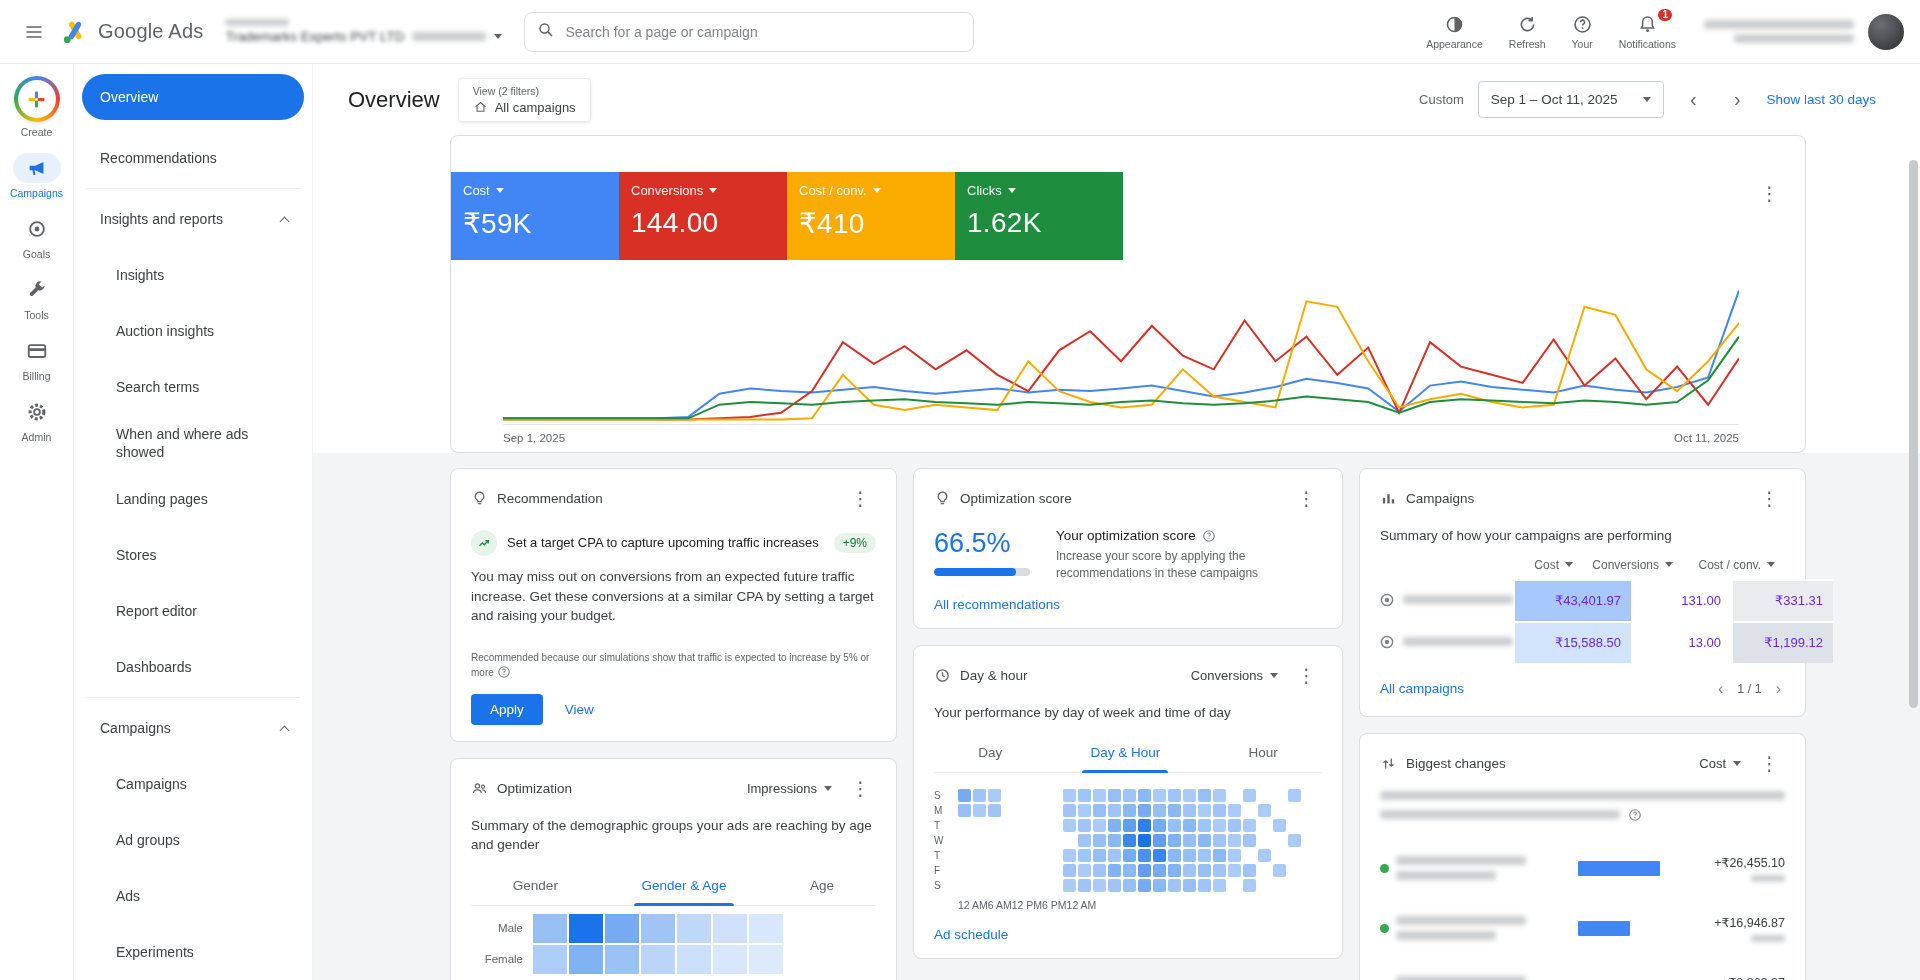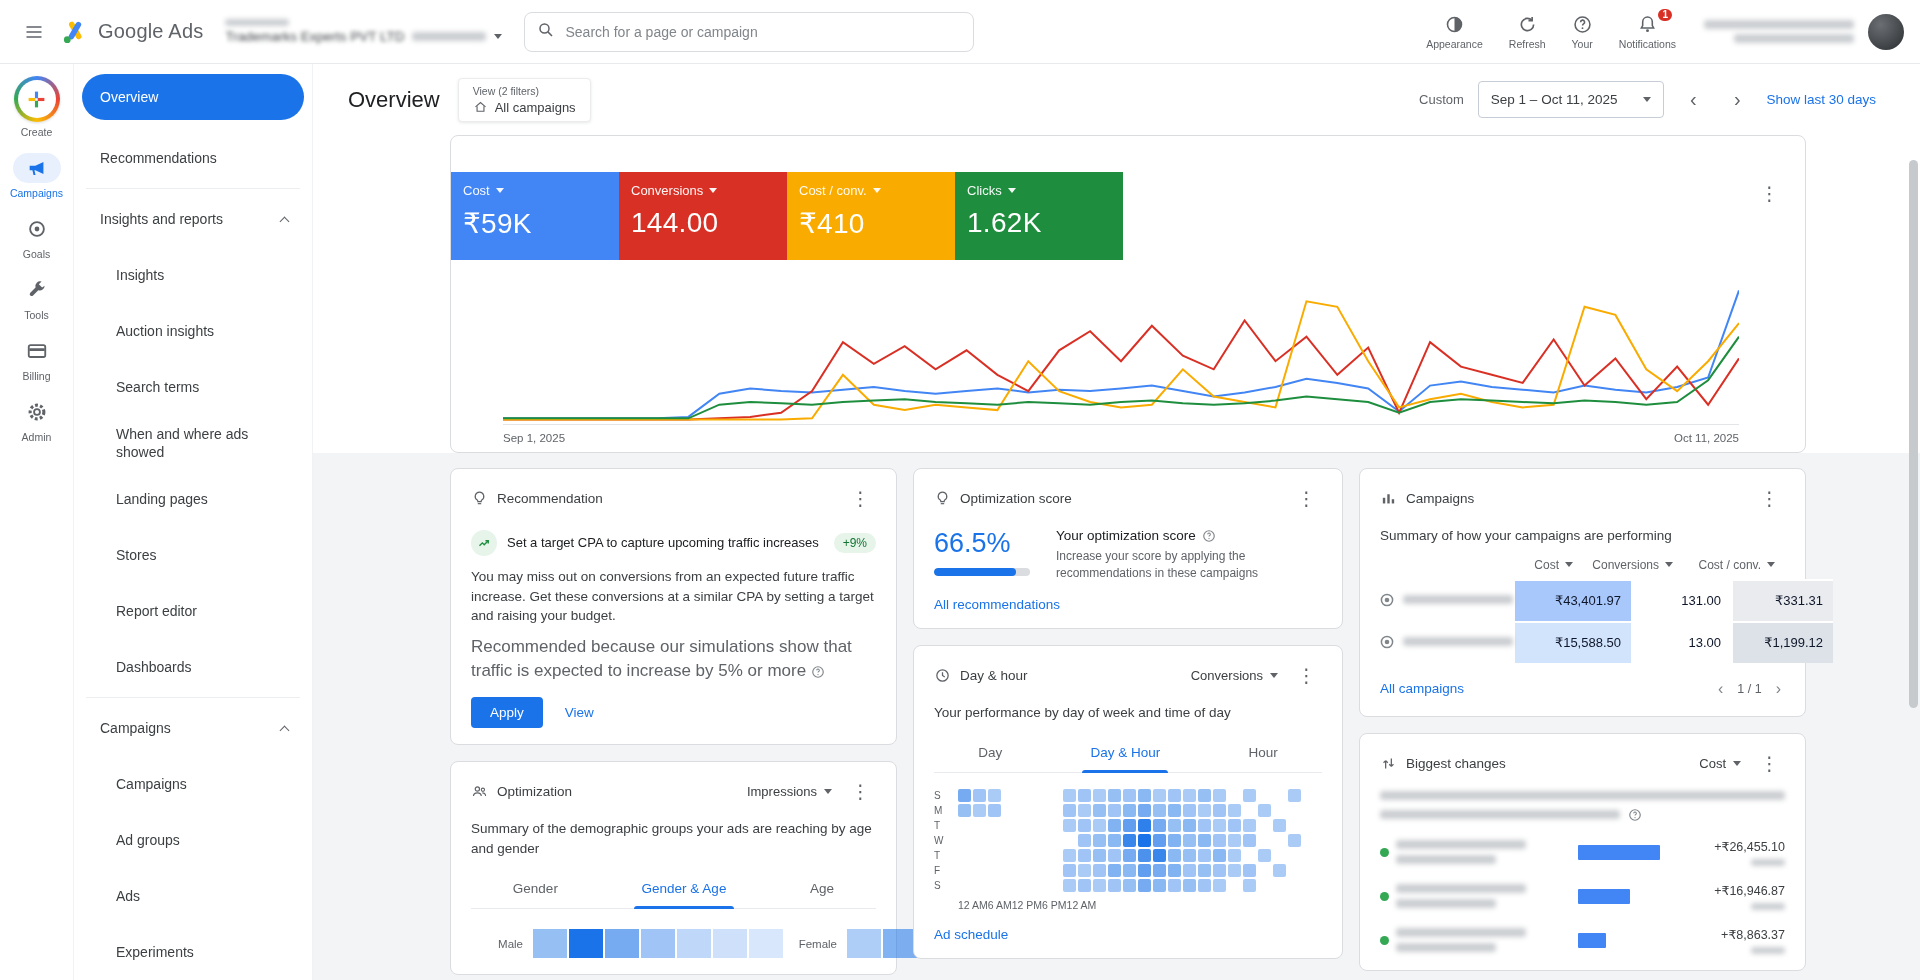--- a/index.html
+++ b/index.html
@@ -90,63 +90,63 @@
   .metric-dd{display:flex;align-items:center;gap:7px;font-size:13px;color:#3c4043;cursor:pointer;margin-right:4px}
   .metric-dd .caret-dn{color:#5f6368}
   .sub{font-size:13.5px;color:#3c4043;margin-top:14px;line-height:1.45}
   .link{color:#1a73e8;font-size:13.5px;cursor:pointer;text-decoration:none}
   
   .rec-head{display:flex;align-items:center;gap:10px;margin-top:18px}
   .rec-ic{width:26px;height:26px;border-radius:50%;background:#e6f4ea;display:grid;place-items:center;flex:none}
   .rec-hl{font-size:13px;font-weight:500;color:#202124;flex:1;line-height:1.3}
   .pill{background:#e6f4ea;color:#137333;font-size:12px;font-weight:500;padding:3px 9px;border-radius:11px;flex:none}
   .rec-body{font-size:13.5px;color:#3c4043;line-height:1.45;margin-top:11px}
-  .rec-note{font-size:17px;color:#5f6368;line-height:1.45;margin-top:9px}
+  .rec-note{font-size:10px;color:#5f6368;line-height:1.45;margin-top:25px}
   .rec-actions{display:flex;align-items:center;gap:8px;margin-top:13px}
   .btn-primary{background:#1a73e8;color:#fff;font-size:13.5px;font-weight:500;padding:8px 19px;border-radius:4px}
   .btn-text{color:#1a73e8;font-size:13.5px;font-weight:500;padding:8px 14px;border-radius:4px}
   
   .opt-row{display:flex;gap:26px;margin-top:16px}
   .score{font-size:27px;color:#1a73e8}
   .score-bar{width:96px;height:8px;border-radius:4px;background:#dadce0;margin-top:9px;overflow:hidden}
   .score-fill{height:100%;background:#1a73e8;border-radius:4px}
   .opt-hd{font-size:13.5px;font-weight:500;color:#202124;display:flex;align-items:center;gap:6px}
   .opt-body{font-size:12px;color:#5f6368;line-height:1.45;margin-top:5px}
   .opt-card .link{display:inline-block;margin-top:14px;font-weight:500}
   
   .cam-grid-hd{display:grid;grid-template-columns:1fr 118px 100px 102px;font-size:12px;color:#5f6368;margin-top:12px;padding-bottom:7px;align-items:center}
   .cam-col{display:flex;justify-content:flex-end;align-items:center;gap:6px;padding-right:10px;cursor:pointer}
   .cam-row{display:grid;grid-template-columns:1fr 118px 100px 102px;min-height:42px;align-items:stretch}
   .cam-name{display:flex;align-items:center;gap:9px;padding:4px 0}
-  .cam-cell{display:flex;align-items:center;justify-content:flex-end;padding-right:10px;font-size:13px;color:#0f172a;border-left:2px solid #fff;border-top:2px solid #fff}
+  .cam-cell{display:flex;align-items:center;justify-content:flex-end;padding-right:10px;font-size:13px;color:#6d28d9;border-left:2px solid #fff;border-top:2px solid #fff}
   .cam-foot{display:flex;align-items:center;margin-top:15px}
   .cam-foot .link{font-weight:500}
   .pager{margin-left:auto;display:flex;align-items:center;gap:10px;color:#5f6368;font-size:12.5px}
   .pg{font-size:16px;color:#80868b;padding:2px 4px}
   
   .tabs{display:flex;justify-content:space-around;border-bottom:1px solid #e8eaed;margin-top:13px}
   .tab{padding:10px 10px 12px;font-size:13.5px;color:#5f6368;position:relative;cursor:pointer;white-space:nowrap}
   .tab.on{color:#1a73e8;font-weight:500}
   .tab.on::after{content:"";position:absolute;left:2px;right:2px;bottom:-1px;height:3px;background:#1a73e8;border-radius:3px 3px 0 0}
-  .demo-map{margin-top:20px;display:flex;flex-direction:row;gap:2px}
+  .demo-map{margin-top:8px;display:flex;flex-direction:column;gap:2px}
   .demo-row{display:flex;align-items:center}
   .demo-lb{width:52px;text-align:right;font-size:11.5px;color:#5f6368;margin-right:10px;flex:none}
   .demo-cells{display:grid;grid-template-columns:repeat(7,34px);gap:2px}
   .demo-cell{width:34px;height:29px;display:block}
   .dh-map{margin-top:16px;display:flex;flex-direction:column;gap:2px}
   .dh-row{display:flex;align-items:center}
   .dh-lb{width:16px;font-size:10px;color:#5f6368;flex:none}
   .dh-cells{display:grid;grid-template-columns:repeat(24,13px);gap:2px;margin-left:8px}
   .dh-cell{width:13px;height:13px;border-radius:2px;display:block}
   .dh-hours{margin:7px 0 0 24px;width:358px;display:flex;justify-content:flex-start;font-size:10.5px;color:#5f6368}
   .dh-card .link{display:inline-block;margin-top:16px;font-weight:500}
   
   .bc-desc{margin-top:14px;display:flex;flex-direction:column;gap:8px}
   .bc-desc2{display:flex;align-items:center;gap:8px}
-  .bc-row{display:grid;grid-template-columns:16px 140px 1fr 108px;align-items:center;margin-top:17px;cursor:pointer}
+  .bc-row{display:grid;grid-template-columns:16px 140px 1fr 108px;align-items:center;margin-top:33px;cursor:pointer}
   .bc-dot{width:9px;height:9px;border-radius:50%;background:#34a853}
   .bc-name{display:flex;flex-direction:column;gap:6px}
   .bc-barzone{padding-left:42px}
   .bc-bar{height:15px;background:#4285f4;border-radius:1px}
   .bc-val{text-align:right;font-size:12.5px;color:#3c4043;display:flex;flex-direction:column;align-items:flex-end;gap:5px}
   
   .scrollbar{position:fixed;right:2px;top:160px;width:9px;height:548px;background:#c7cacd;border-radius:5px}
 </style>
 </head>
 <body>

